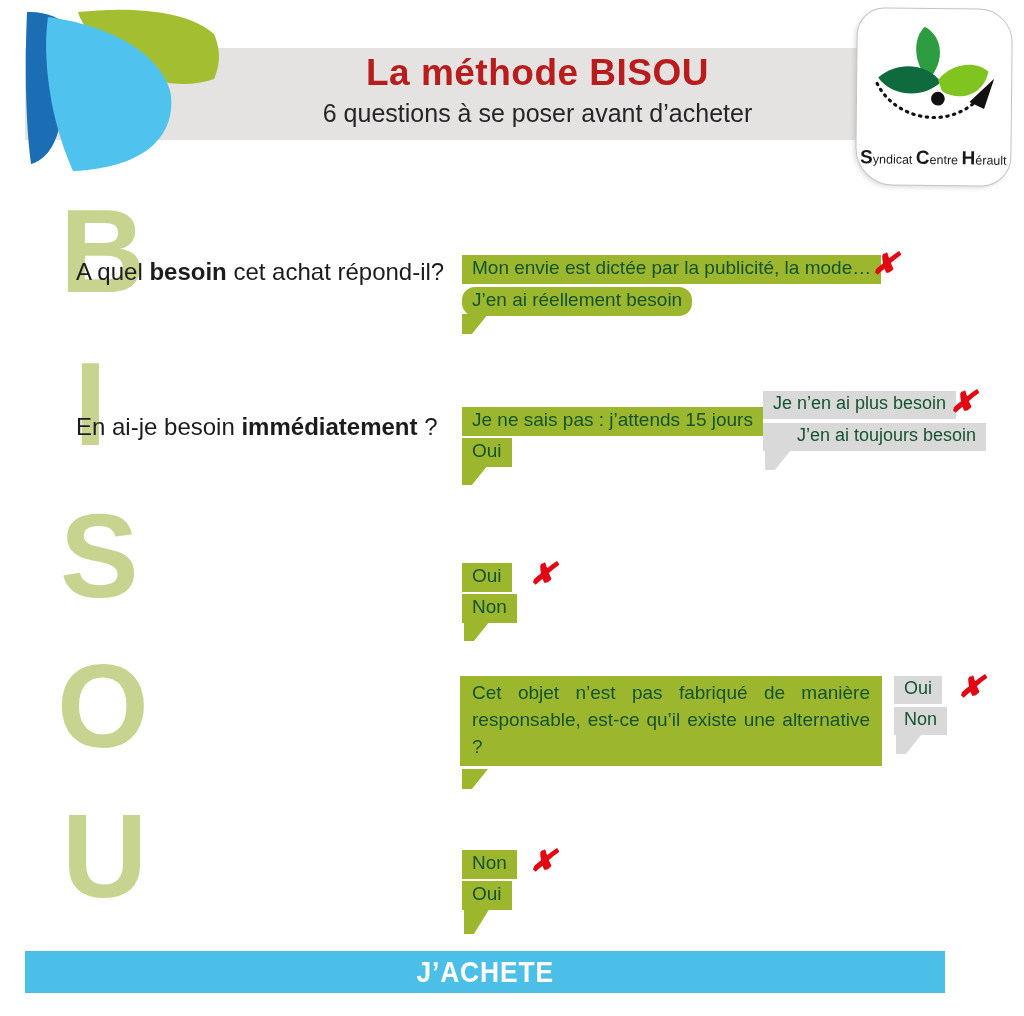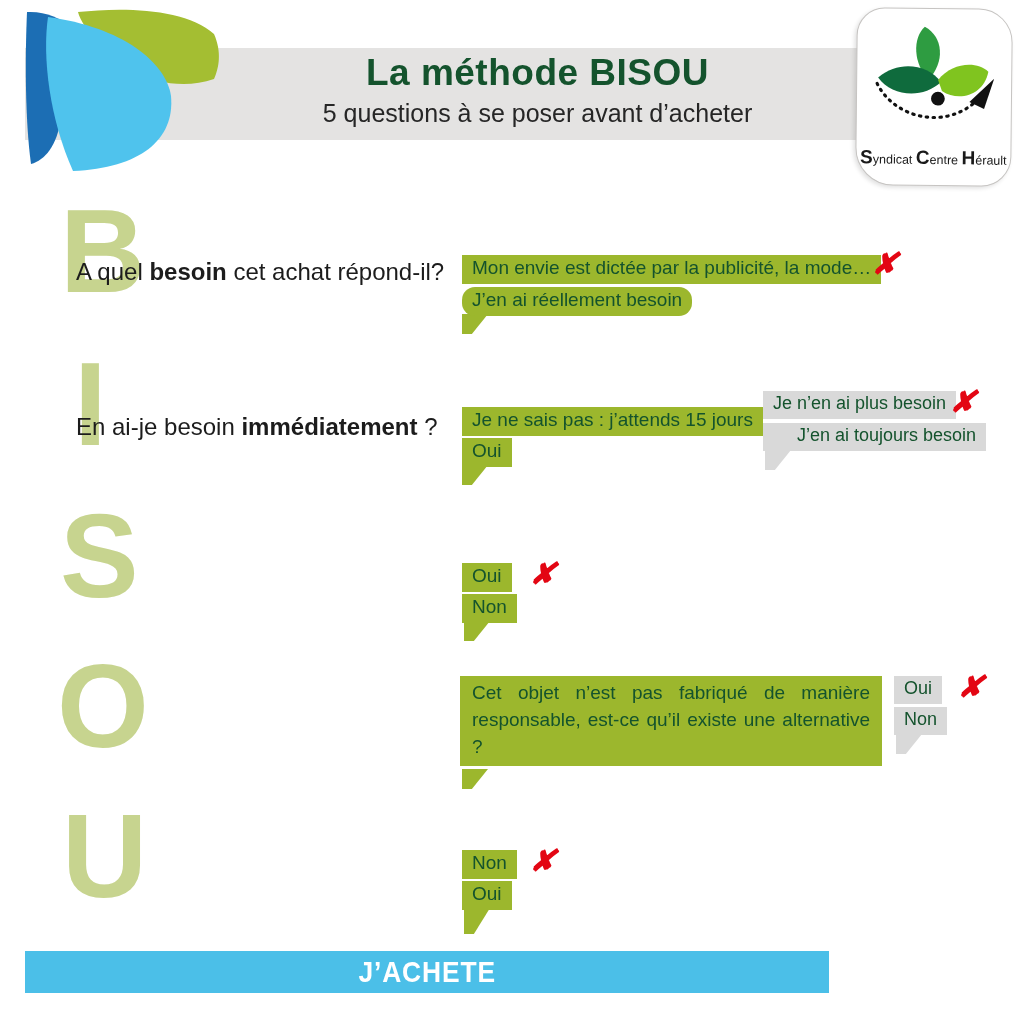--- a/index.html
+++ b/index.html
@@ -3,21 +3,21 @@
 <meta charset="utf-8">
 <style>
   html,body{margin:0;padding:0;background:#fff;}
   .canvas{
     position:relative;width:1024px;height:1016px;background:#ffffff;overflow:hidden;
     font-family:"Liberation Sans", sans-serif;color:#1c1c1c;
   }
   
   .band{position:absolute;left:25px;top:48px;width:838px;height:92px;background:#e4e3e2;}
   .header-text{position:absolute;left:245px;top:52px;width:585px;text-align:center;}
-  .title{font-size:37px;font-weight:bold;color:#14532d;line-height:42px;letter-spacing:0.5px;}
+  .title{font-size:37px;font-weight:bold;color:#b91c1c;line-height:42px;letter-spacing:0.5px;}
   .subtitle{font-size:25px;color:#262626;line-height:30px;margin-top:4px;}
   .leaves{position:absolute;left:0;top:0;}
   
   .logo-card{
     position:absolute;left:856px;top:8px;width:154px;height:176px;background:#fff;
     border:1px solid #c6c4c2;border-radius:28px 34px 30px 38px;
     box-shadow:-2px 2px 4px rgba(0,0,0,0.12);transform:rotate(0.6deg);
   }
   .logo-art{position:absolute;left:8px;top:12px;}
   .logo-name{position:absolute;left:0;bottom:16px;width:100%;text-align:center;
@@ -31,21 +31,21 @@
     padding:2px 10px 5px 10px;white-space:nowrap;z-index:2;}
   .bx.gray{background:#d9d9d9;font-size:18px;}
   .bx.wide{width:398px;white-space:normal;text-align:justify;line-height:27px;padding:3px 12px 6px 12px;}
   .tail{position:absolute;width:26px;height:20px;background:#9cb72d;
     clip-path:polygon(0 0,100% 0,38% 100%,0 100%);z-index:1;}
   .tail.gray{background:#d9d9d9;}
   .tail.tall{height:26px;}
   .xmark{position:absolute;color:#e30613;font-size:30px;font-weight:bold;font-style:italic;
     transform:skewX(-6deg);z-index:3;line-height:30px;}
   
-  .footer{position:absolute;left:25px;top:951px;width:804px;height:42px;background:#4bbfe8;
+  .footer{position:absolute;left:25px;top:951px;width:920px;height:42px;background:#4bbfe8;
     display:flex;align-items:center;justify-content:center;}
   .footer-label{color:#ffffff;font-size:30px;font-weight:bold;letter-spacing:1px;transform:scaleX(0.88);}
 </style>
 </head>
 <body>
 
 <div class="canvas">
 
   <div class="band"></div>
 
@@ -62,21 +62,21 @@
       <path d="M74,60 C88,42 113,40 125,51 C121,74 96,83 78,71 Z" fill="#80c41f"></path>
       <circle cx="74" cy="79" r="7" fill="#111111"></circle>
       <path d="M12,64 C30,100 84,112 116,78" fill="none" stroke="#111111" stroke-width="3.2" stroke-dasharray="1.5 5.5" stroke-linecap="round"></path>
       <path d="M106,82 L131,58 L121,89 Z" fill="#111111"></path>
     </svg>
     <div class="logo-name"><b>S</b><span>yndicat </span><b>C</b><span>entre </span><b>H</b><span>érault</span></div>
   </div>
 
   <div class="header-text">
     <div class="title">La méthode BISOU</div>
-    <div class="subtitle">5 questions à se poser avant d’acheter</div>
+    <div class="subtitle">6 questions à se poser avant d’acheter</div>
   </div>
 
   <div class="letter" style="left:60px;top:205px;">B</div>
   <div class="question" style="left:76px;top:258px;"><span>A quel </span><b>besoin</b><span> cet achat répond-il?</span></div>
   <div class="bx" style="left:462px;top:255px;">Mon envie est dictée par la publicité, la mode…</div>
   <span class="xmark" style="left:872px;top:249px;">✘</span>
   <div class="bx" style="left:462px;top:287px;border-radius:13px;">J’en ai réellement besoin</div>
   <div class="tail" style="left:462px;top:314px;"></div>
 
   <div class="letter" style="left:74px;top:358px;">I</div>

